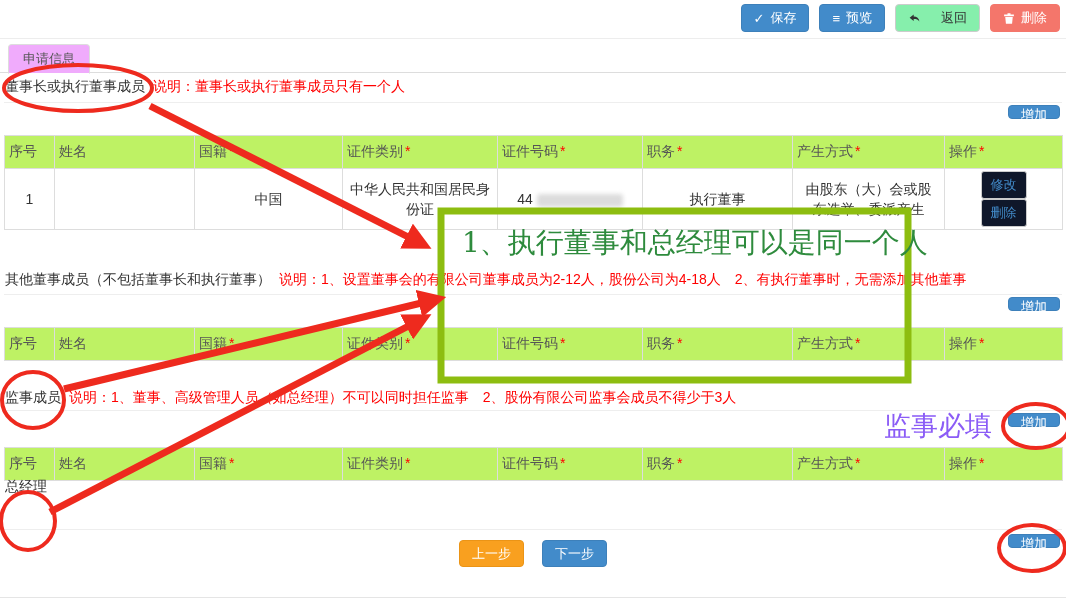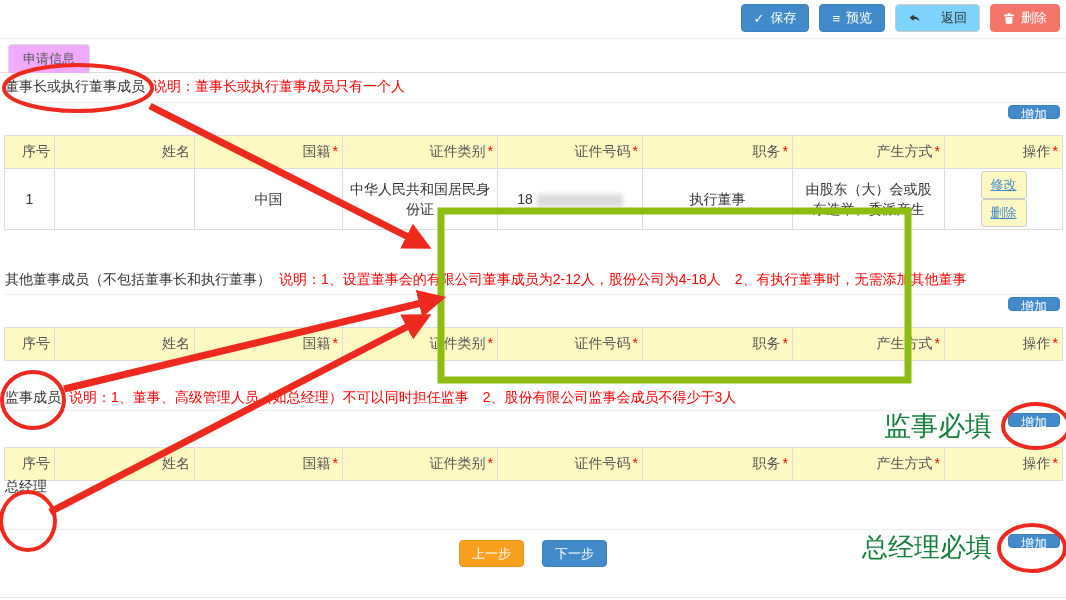--- a/index.html
+++ b/index.html
@@ -4,56 +4,56 @@
 <style>
   html,body{margin:0;padding:0;background:#fff;font-family:"Liberation Sans","DejaVu Sans",sans-serif;}
   .page{position:relative;width:1066px;height:600px;background:#fff;overflow:hidden;}
 
   
   .toolbar{position:absolute;top:4px;right:6px;display:flex;gap:10px;z-index:3;}
   .btn{display:inline-flex;align-items:center;gap:6px;font-size:13px;height:28px;padding:0 12px;
        border-radius:4px;border:1px solid transparent;cursor:pointer;background:#fff;}
   .btn .ic{display:inline-flex;align-items:center;font-size:13px;line-height:1;}
   .btn.blue{background:#428bca;border-color:#3d80ba;color:#fff;}
-  .btn.white{background:#7dd3fc;border-color:#ccc;color:#333;gap:20px;}
+  .btn.white{background:#86efac;border-color:#ccc;color:#333;gap:20px;}
   .btn.red{background:#f4766b;border-color:#f4766b;color:#fff;}
   .top-line{position:absolute;top:38px;left:0;right:0;border-top:1px solid #ededed;}
 
   
   .tabline{position:absolute;top:72px;left:0;right:0;border-top:1px solid #ddd;}
   .tab{position:absolute;top:44px;left:8px;height:28px;line-height:28px;padding:0 14px;background:#f0abfc;
        border:1px solid #ddd;border-bottom:1px solid #fff;border-radius:4px 4px 0 0;font-size:13px;color:#555;z-index:2;cursor:pointer;}
 
   
   .sec-title{position:absolute;left:5px;font-size:14px;color:#333;white-space:nowrap;z-index:1;text-align:center;}
   .sec-title .note{color:#ff0000;margin-left:8px;}
   .divider{position:absolute;left:4px;right:4px;border-top:1px solid #eee;}
   .add-btn{position:absolute;right:6px;background:#428bca;color:#fff;border:1px solid #3d80ba;
            border-radius:4px;font-size:13px;height:14px;padding:0 12px;cursor:pointer;z-index:1;}
 
   
   table.grid{position:absolute;left:4px;width:1058px;border-collapse:collapse;table-layout:fixed;font-size:14px;z-index:1;}
-  table.grid th{background:#fef9c3;color:#555;font-weight:400;height:32px;border:1px solid #ddd;text-align:right;padding:0 4px;}
+  table.grid th{background:#bef264;color:#555;font-weight:400;height:32px;border:1px solid #ddd;text-align:left;padding:0 4px;}
   table.grid td{height:48px;border:1px solid #ddd;text-align:center;color:#333;padding:2px 6px;line-height:20px;}
   .req{color:#ff0000;margin-left:2px;}
-  .mini-btn{background:#fef9c3;border:1px solid #ccc;color:#428bca;border-radius:3px;font-size:13px;padding:4px 9px;margin:0 4px;cursor:pointer;text-decoration:underline;}
+  .mini-btn{background:#0f172a;border:1px solid #ccc;color:#428bca;border-radius:3px;font-size:13px;padding:4px 9px;margin:0 4px;cursor:pointer;}
   .redact{display:inline-block;width:86px;height:13px;background:#dcdcdc;border-radius:3px;filter:blur(2px);vertical-align:middle;margin-left:4px;}
 
   
   .footer{position:absolute;top:540px;left:0;right:0;display:flex;justify-content:center;gap:18px;z-index:1;}
   .footer .btn{height:27px;}
   .btn.orange{background:#f9a01f;border-color:#eb9416;color:#fff;}
   .bottom-line{position:absolute;top:597px;left:0;right:0;border-top:1px solid #e5e5e5;}
 
   
   svg.anno{position:absolute;left:0;top:0;z-index:10;pointer-events:none;}
   .tip{position:absolute;color:#2e8b3d;font-family:"DejaVu Serif","Liberation Serif",serif;z-index:11;white-space:nowrap;pointer-events:none;}
   .tip1{left:462px;top:224px;font-size:28px;}
   .tip2{left:450px;top:293px;font-size:26px;}
-  .reqnote{position:absolute;color:#15803d;font-family:Liberation Mono, monospace;z-index:11;white-space:nowrap;pointer-events:none;}
+  .reqnote{position:absolute;color:#8b5cf6;font-family:Liberation Mono, monospace;z-index:11;white-space:nowrap;pointer-events:none;}
   .sup-req{right:74px;top:408px;font-size:27px;}
   .gm-req{right:74px;top:530px;font-size:26px;}
 </style>
 </head>
 <body>
 
 <div class="page">
 
   <div class="toolbar">
     <button class="btn blue">
@@ -114,21 +114,21 @@
         <th><span>产生方式</span><span class="req">*</span></th>
         <th><span>操作</span><span class="req">*</span></th>
       </tr>
     </thead>
     <tbody>
       <tr>
         <td>1</td>
         <td></td>
         <td>中国</td>
         <td>中华人民共和国居民身份证</td>
-        <td><span>18</span><span class="redact"></span></td>
+        <td><span>44</span><span class="redact"></span></td>
         <td>执行董事</td>
         <td>由股东（大）会或股东选举、委派产生</td>
         <td>
           <button class="mini-btn">修改</button><button class="mini-btn">删除</button>
         </td>
       </tr>
     </tbody>
   </table>
 
   <div class="sec-title" style="top:271px">
@@ -214,16 +214,16 @@
     <rect x="441" y="211" width="467" height="169" fill="none" stroke="#8dbd10" stroke-width="7"></rect>
     <ellipse cx="78" cy="88" rx="74" ry="23" fill="none" stroke="#ee2a1e" stroke-width="4"></ellipse>
     <ellipse cx="33" cy="400" rx="31" ry="28" fill="none" stroke="#ee2a1e" stroke-width="4"></ellipse>
     <ellipse cx="28" cy="521" rx="27" ry="29" fill="none" stroke="#ee2a1e" stroke-width="4"></ellipse>
     <ellipse cx="1036" cy="426" rx="33" ry="22" fill="none" stroke="#ee2a1e" stroke-width="4"></ellipse>
     <ellipse cx="1032" cy="548" rx="33" ry="23" fill="none" stroke="#ee2a1e" stroke-width="4"></ellipse>
     <line x1="150" y1="106" x2="424" y2="245" stroke="#ee2a1e" stroke-width="7" marker-end="url(#ah)"></line>
     <line x1="64" y1="389" x2="438" y2="299" stroke="#ee2a1e" stroke-width="7" marker-end="url(#ah)"></line>
     <line x1="50" y1="512" x2="424" y2="318" stroke="#ee2a1e" stroke-width="7" marker-end="url(#ah)"></line>
   </svg>
+  <div class="tip tip1">1、执行董事和总经理可以是同一个人</div>
   <div class="reqnote sup-req">监事必填</div>
-  <div class="reqnote gm-req">总经理必填</div>
 
 </div>
 
 </body></html>

